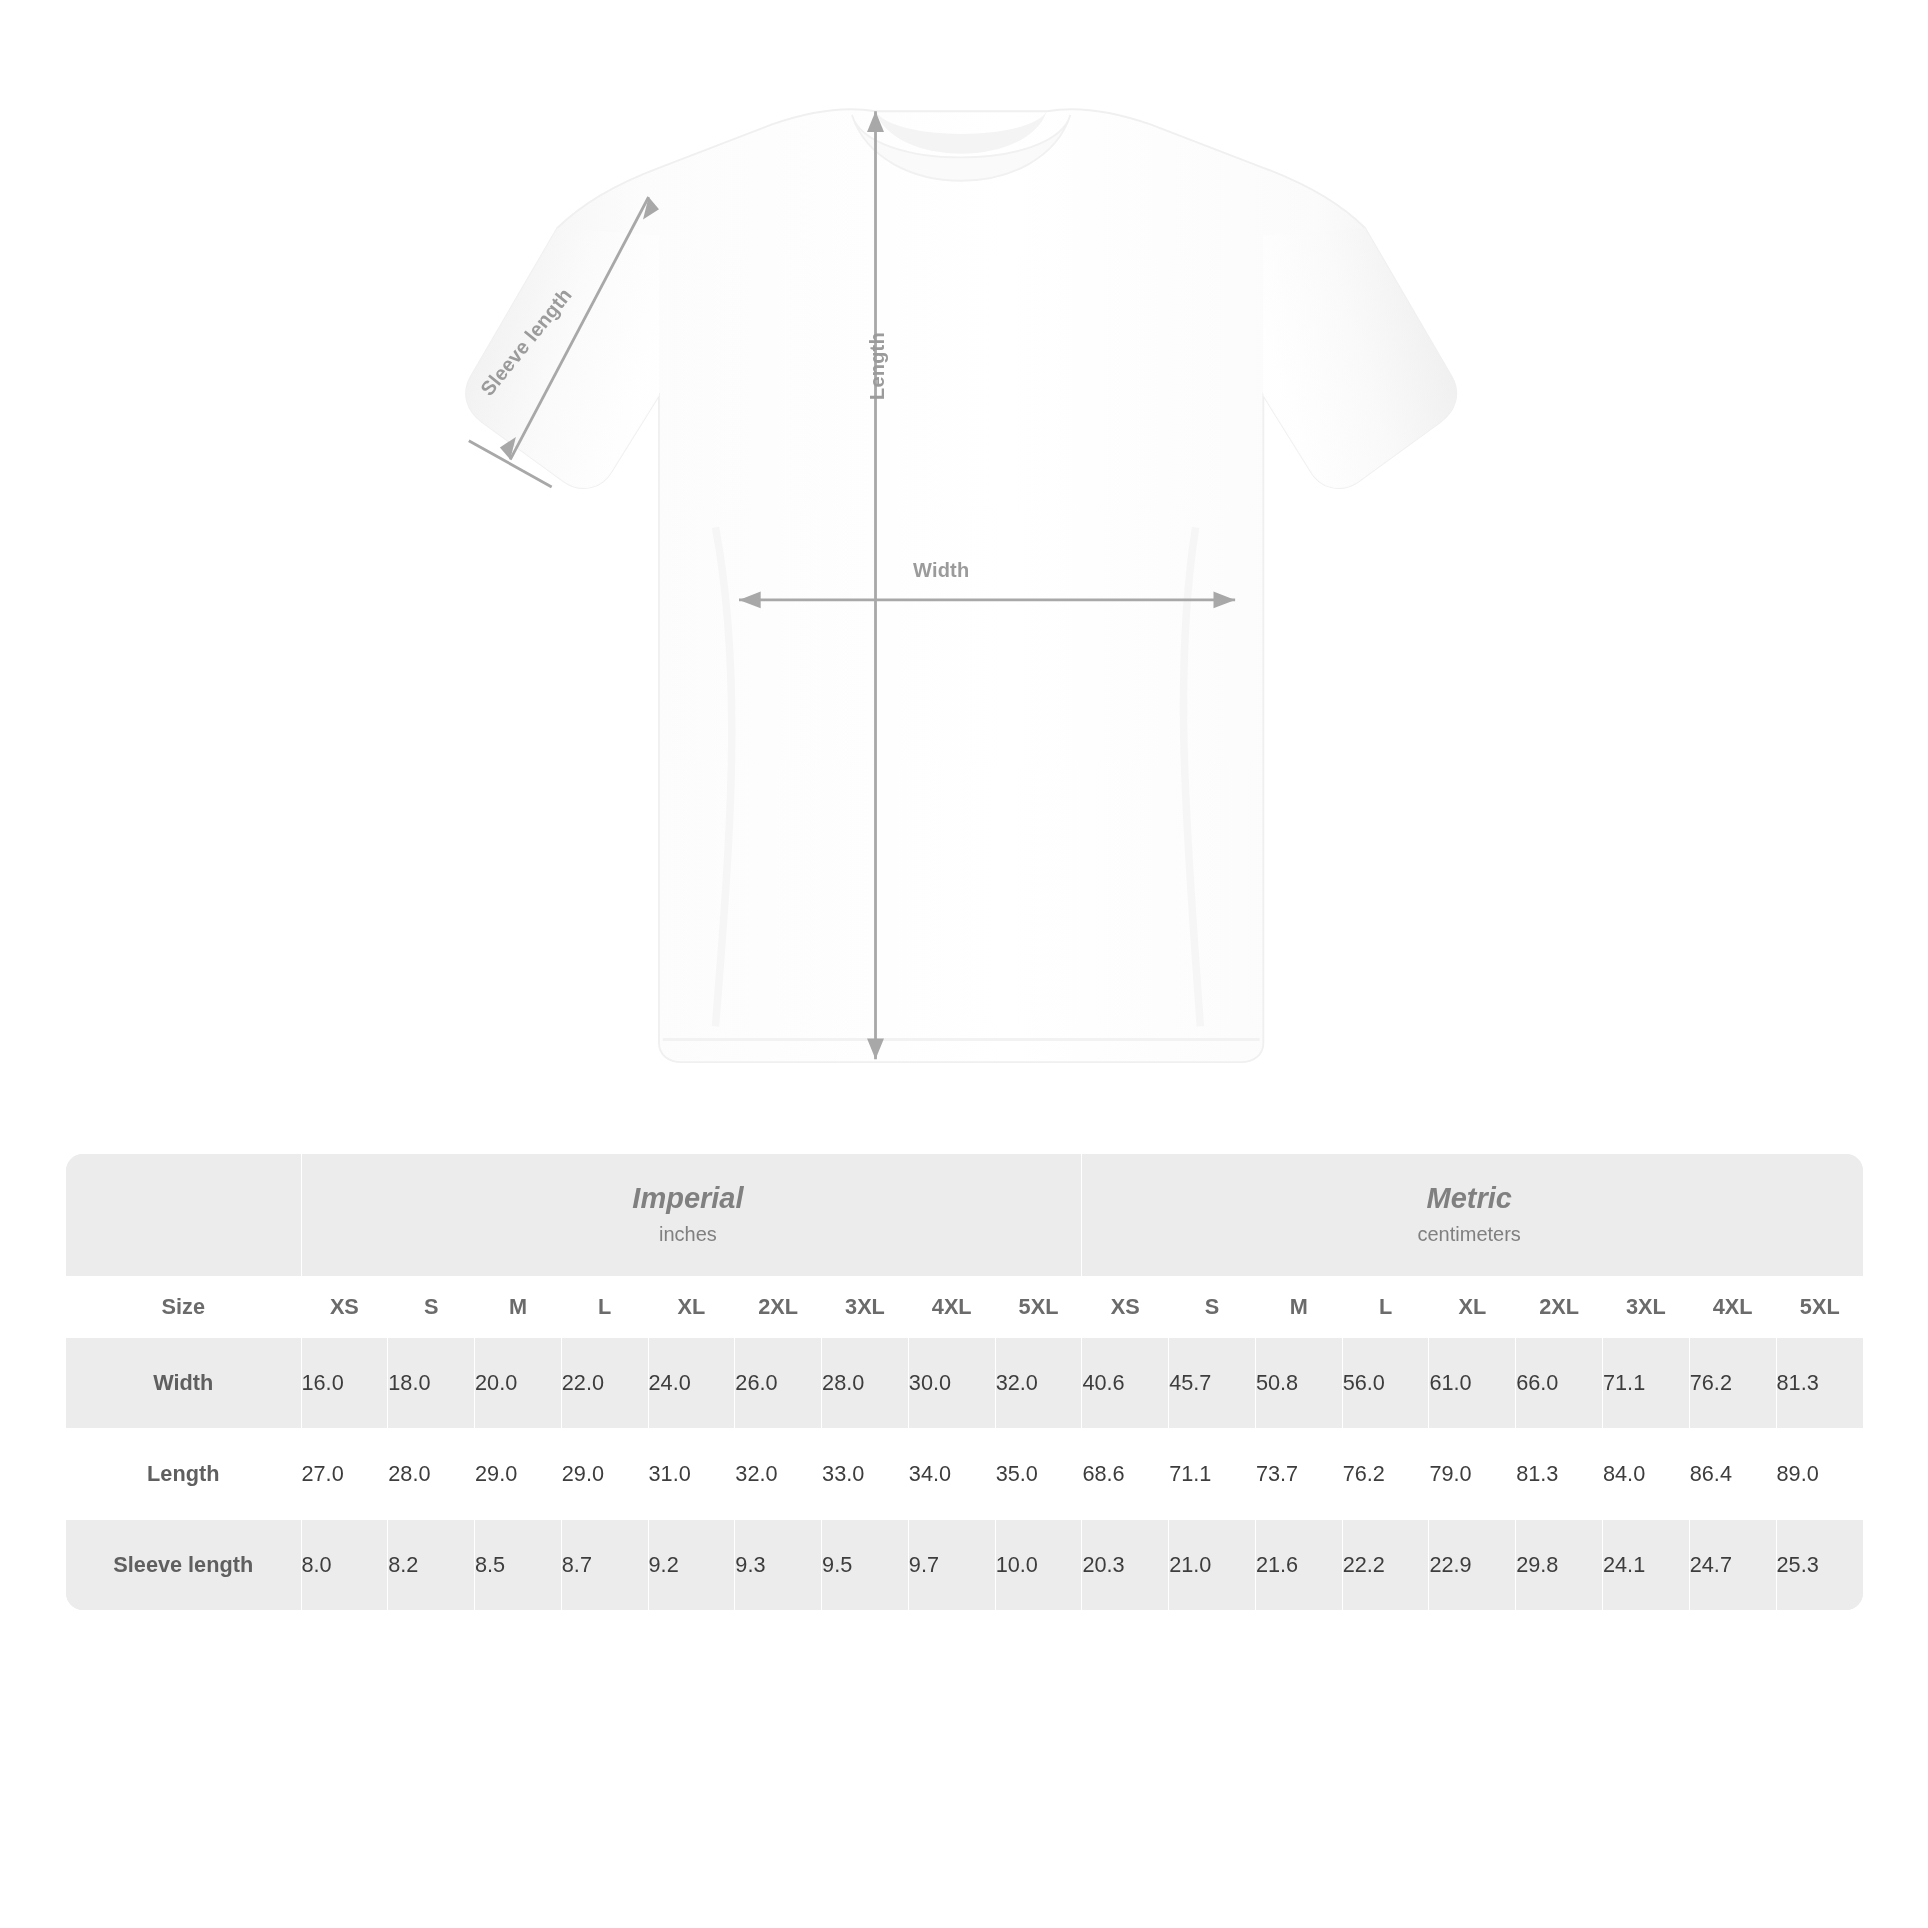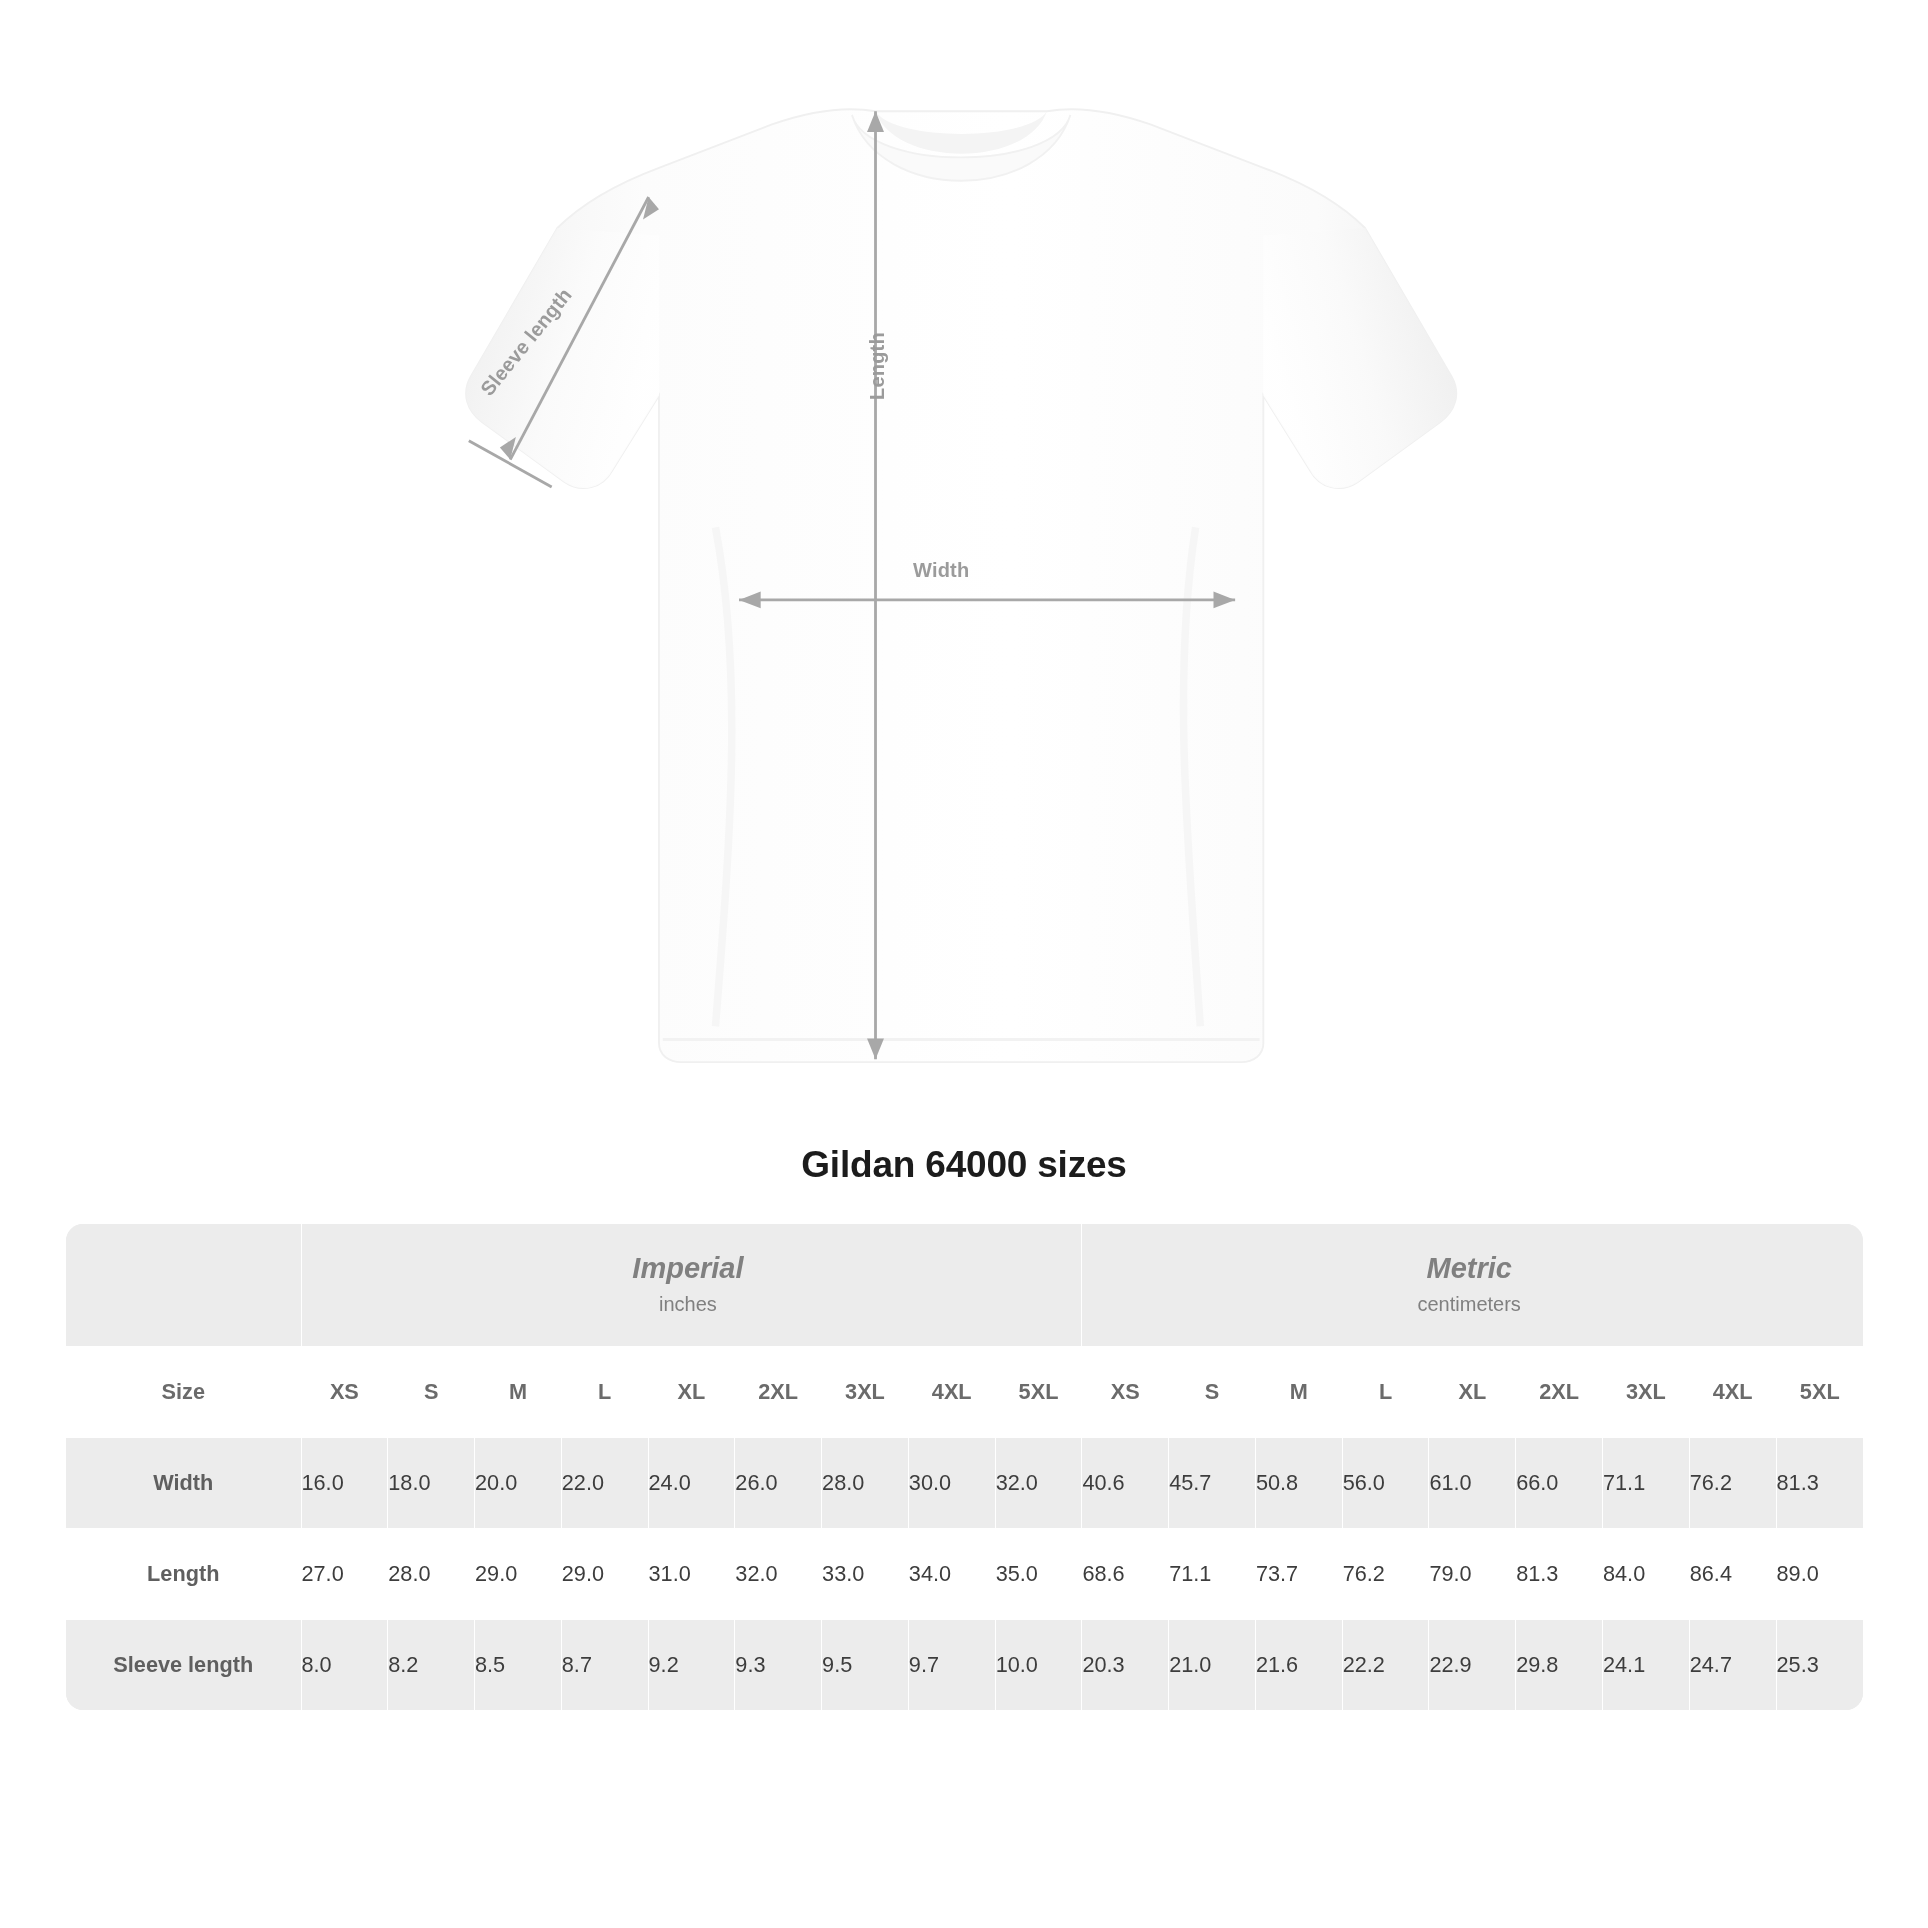--- a/index.html
+++ b/index.html
@@ -96,21 +96,21 @@
   .size-table td, .size-table th {
     border-right: 1.9px solid #ffffff;
     border-bottom: 1.9px solid #ffffff;
   }
   .size-table tr.hdr td {
     background: #ffffff;
     color: #6b6b6b;
     font-weight: bold;
     font-size: 21.7px;
     text-align: center;
-    padding: 32px 0;
+    padding: 17px 0;
   }
   .size-table tr.row-a td { background: #ececec; }
   .size-table tr.row-b td { background: #ffffff; }
   .size-table td.rowlabel {
     color: #5f5f5f;
     font-weight: bold;
     font-size: 21.7px;
     text-align: center;
     padding: 32px 5.6px;
   }
@@ -208,21 +208,20 @@
         <line x1="498" y1="468" x2="586" y2="517" stroke-width="3"></line>
       </g>
     </svg>
 
     <div class="measure-label" id="label-width">Width</div>
     <div class="measure-label" id="label-length">Length</div>
     <div class="measure-label" id="label-sleeve">Sleeve length</div>
   </div>
 
   <div class="title-block">
-    <div class="chart-title">Gildan 64000 sizes</div>
   </div>
 
   <div class="table-wrap">
     <table class="size-table">
       <colgroup>
         <col class="label-col">
       </colgroup>
       <tbody id="table-body">
           <tr>
             <td class="unit-head"></td>

